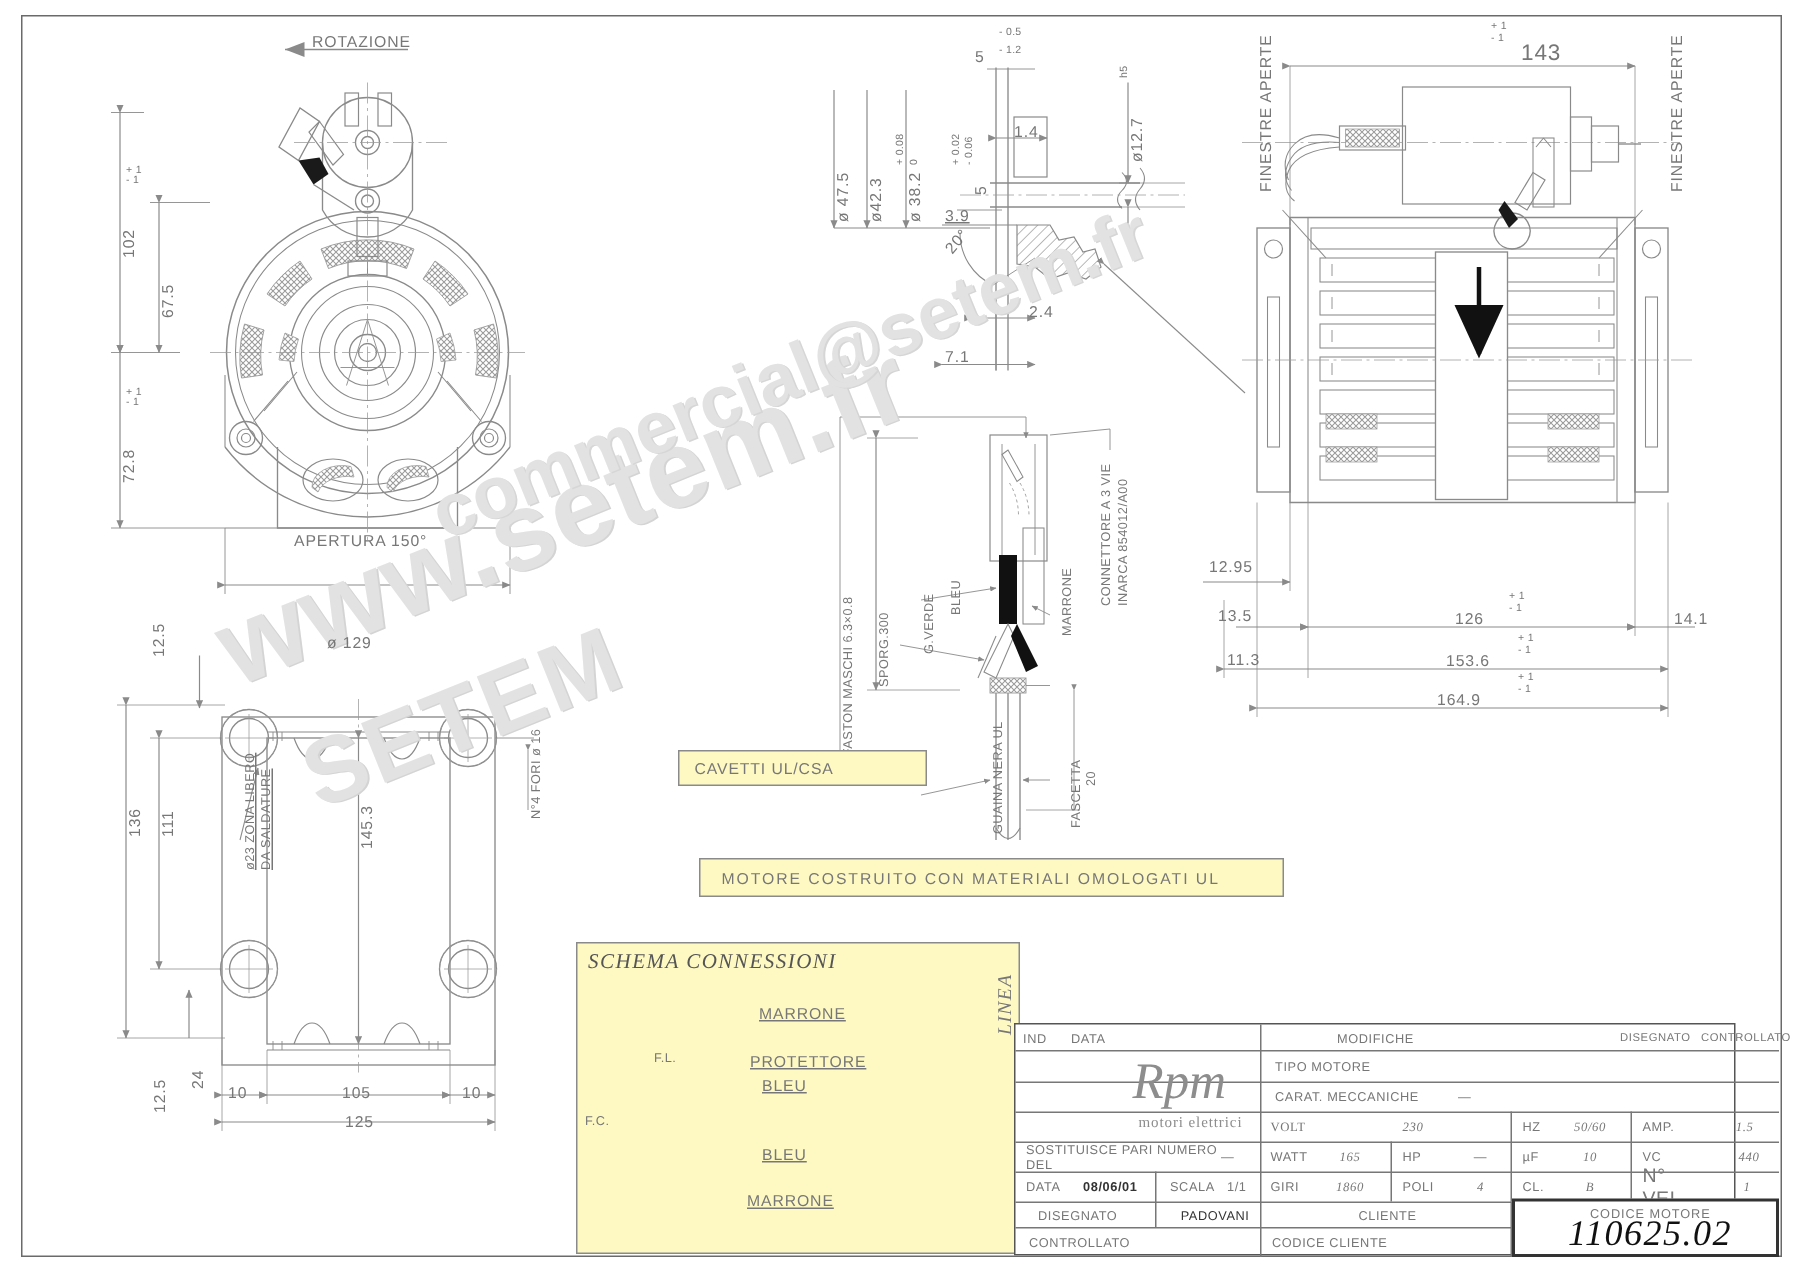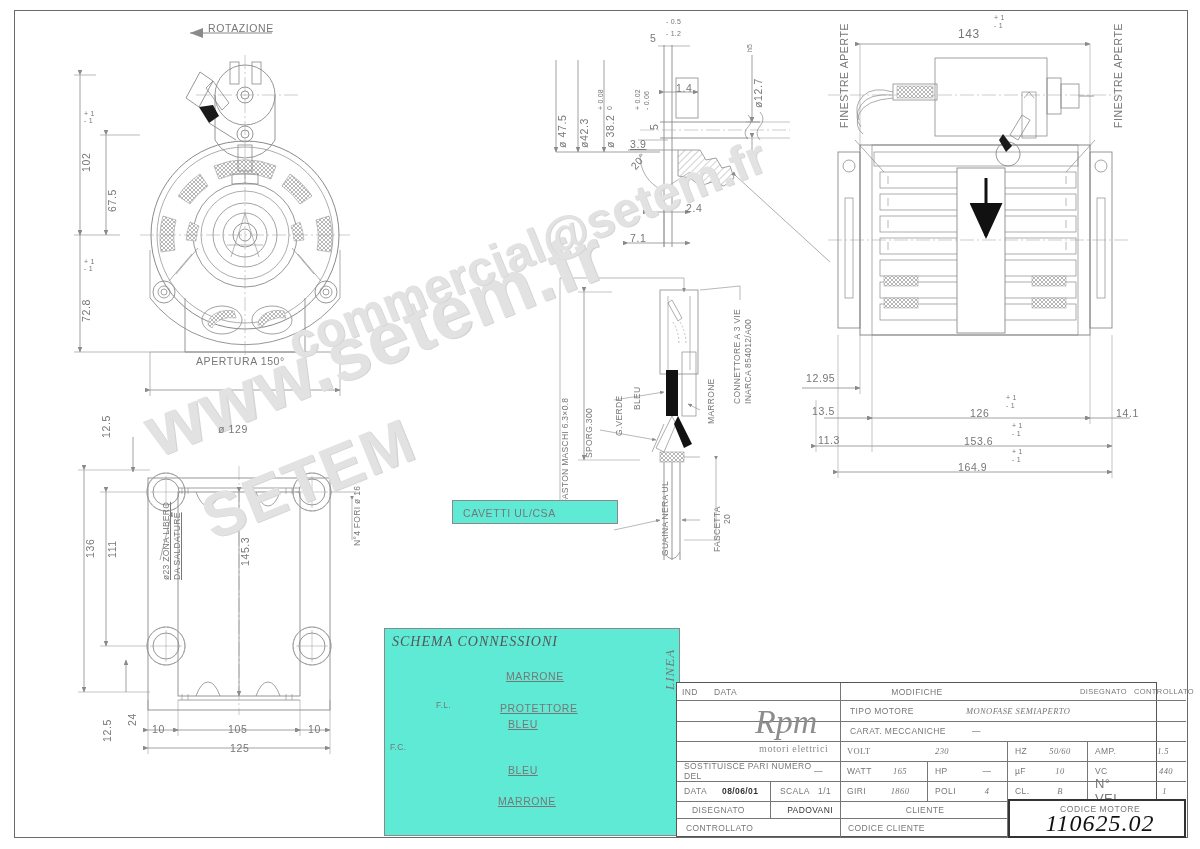--- a/index.html
+++ b/index.html
@@ -17,21 +17,21 @@
        letter-spacing:2px;text-shadow:1px 1px 0 #d4d4d4;}
   .wm3{left:290px;top:317px;font-size:49px;transform:rotate(-22deg);transform-origin:left center;
        letter-spacing:0px;text-shadow:1px 1px 0 #d6d6d6;}
   
   .t{position:absolute;font-size:10.5px;letter-spacing:.6px;color:#777;white-space:nowrap;
      font-family:"Liberation Sans",sans-serif;}
   .t.sm{font-size:8.5px;letter-spacing:.3px;}
   .t.xs{font-size:7px;letter-spacing:.2px;}
   .t.v{transform-origin:left top;transform:rotate(-90deg);}
   .t.ul{text-decoration:underline;}
-  .box{position:absolute;border:1px solid #8a8a8a;box-sizing:border-box;background:#5eead4;}
+  .box{position:absolute;border:1px solid #8a8a8a;box-sizing:border-box;background:#fef9c3;}
   
   .tb{position:absolute;left:676px;top:682px;width:481px;height:155px;
       border:1px solid #555;box-sizing:border-box;background:#fff;}
   .tb .cell{position:absolute;box-sizing:border-box;font-size:8.5px;color:#777;
             letter-spacing:.4px;display:flex;align-items:center;padding:0 5px;}
   .tb .ln{position:absolute;background:#777;}
   .val{font-style:italic;font-size:12.5px;color:#2a2a2a;font-family:"Liberation Serif",serif;}
   .valb{font-style:italic;font-size:11.5px;color:#222;font-family:"Liberation Serif",serif;}
   .logo{position:absolute;font-family:"Liberation Serif",serif;font-style:italic;
         color:#8d8d8d;}
@@ -461,21 +461,21 @@
   <div class="t" style="left:676px;top:82px;">1.4</div>
   <div class="t ul" style="left:630px;top:138px;">3.9</div>
   <div class="t v" style="left:628px;top:164px;transform:rotate(-50deg);">20°</div>
   <div class="t" style="left:686px;top:202px;">2.4</div>
   <div class="t" style="left:630px;top:232px;">7.1</div>
   <div class="t v" style="left:752px;top:108px;">ø12.7</div>
   <div class="t xs v" style="left:746px;top:52px;">h5</div>
 
   <div class="t v" style="left:838px;top:128px;">FINESTRE APERTE</div>
   <div class="t v" style="left:1112px;top:128px;">FINESTRE APERTE</div>
-  <div class="t" style="left:958px;top:27px;font-size:12px;">143</div>
+  <div class="t" style="left:1014px;top:27px;font-size:15px;">143</div>
   <div class="t xs" style="left:994px;top:14px;line-height:8px;white-space:pre;">+ 1
 - 1</div>
   <div class="t" style="left:806px;top:372px;">12.95</div>
   <div class="t" style="left:812px;top:405px;">13.5</div>
   <div class="t" style="left:806px;top:434px;margin-left:12px;">11.3</div>
   <div class="t" style="left:970px;top:407px;">126</div>
   <div class="t xs" style="left:1006px;top:394px;line-height:8px;white-space:pre;">+ 1
 - 1</div>
   <div class="t" style="left:964px;top:435px;">153.6</div>
   <div class="t xs" style="left:1012px;top:422px;line-height:8px;white-space:pre;">+ 1
@@ -506,20 +506,23 @@
   <div class="t sm v" style="left:706px;top:424px;">MARRONE</div>
   <div class="t sm v" style="left:732px;top:404px;line-height:11px;white-space:pre;">CONNETTORE A 3 VIE
 INARCA 854012/A00</div>
   <div class="t sm v" style="left:660px;top:556px;">GUAINA NERA UL</div>
   <div class="t sm v" style="left:712px;top:552px;">FASCETTA</div>
   <div class="t sm v" style="left:722px;top:524px;">20</div>
 
   <div class="box" style="left:452px;top:500px;width:166px;height:24px;">
     <div class="t" style="left:10px;top:6px;">CAVETTI UL/CSA</div>
   </div>
+  <div class="box" style="left:466px;top:572px;width:390px;height:26px;">
+    <div class="t" style="left:14px;top:7px;letter-spacing:1.3px;">MOTORE COSTRUITO CON MATERIALI OMOLOGATI UL</div>
+  </div>
 
   <div class="box" style="left:384px;top:628px;width:296px;height:208px;"></div>
   <div class="t" style="left:392px;top:634px;font-family:'Liberation Serif',serif;font-style:italic;font-size:14px;color:#555;letter-spacing:1px;">SCHEMA CONNESSIONI</div>
   <div class="t sm" style="left:436px;top:700px;">F.L.</div>
   <div class="t sm" style="left:390px;top:742px;">F.C.</div>
   <div class="t ul" style="left:506px;top:670px;">MARRONE</div>
   <div class="t ul" style="left:500px;top:702px;">PROTETTORE</div>
   <div class="t ul" style="left:508px;top:718px;">BLEU</div>
   <div class="t ul" style="left:508px;top:764px;">BLEU</div>
   <div class="t ul" style="left:498px;top:795px;">MARRONE</div>
@@ -545,21 +548,20 @@
     <div class="cell" style="left:0;top:0;width:26px;height:17px;">IND</div>
     <div class="cell" style="left:32px;top:0;width:50px;height:17px;">DATA</div>
     <div class="cell" style="left:160px;top:0;width:160px;height:17px;justify-content:center;">MODIFICHE</div>
     <div class="cell" style="left:398px;top:0;width:60px;height:17px;font-size:7.5px;">DISEGNATO</div>
     <div class="cell" style="left:452px;top:0;width:60px;height:17px;font-size:7.5px;">CONTROLLATO</div>
 
     <div class="logo" style="left:78px;top:20px;font-size:34px;">Rpm</div>
     <div class="logo" style="left:82px;top:60px;font-size:10px;font-style:normal;letter-spacing:.6px;">motori elettrici</div>
 
     <div class="cell" style="left:168px;top:17px;width:110px;height:21px;">TIPO MOTORE</div>
-    <div class="cell valb" style="left:284px;top:17px;width:220px;height:21px;">MONOFASE SEMIAPERTO</div>
 
     <div class="cell" style="left:168px;top:38px;width:140px;height:20px;">CARAT. MECCANICHE</div>
     <div class="cell" style="left:290px;top:38px;width:40px;height:20px;">—</div>
 
     <div class="cell" style="left:165px;top:58px;width:40px;height:20px;font-family:Liberation Serif, serif;">VOLT</div>
     <div class="cell val" style="left:205px;top:58px;width:120px;height:20px;justify-content:center;">230</div>
     <div class="cell" style="left:333px;top:58px;width:30px;height:20px;">HZ</div>
     <div class="cell val" style="left:358px;top:58px;width:50px;height:20px;justify-content:center;">50/60</div>
     <div class="cell" style="left:413px;top:58px;width:36px;height:20px;">AMP.</div>
     <div class="cell val" style="left:448px;top:58px;width:58px;height:20px;justify-content:flex-end;padding-right:14px;">1.5</div>

